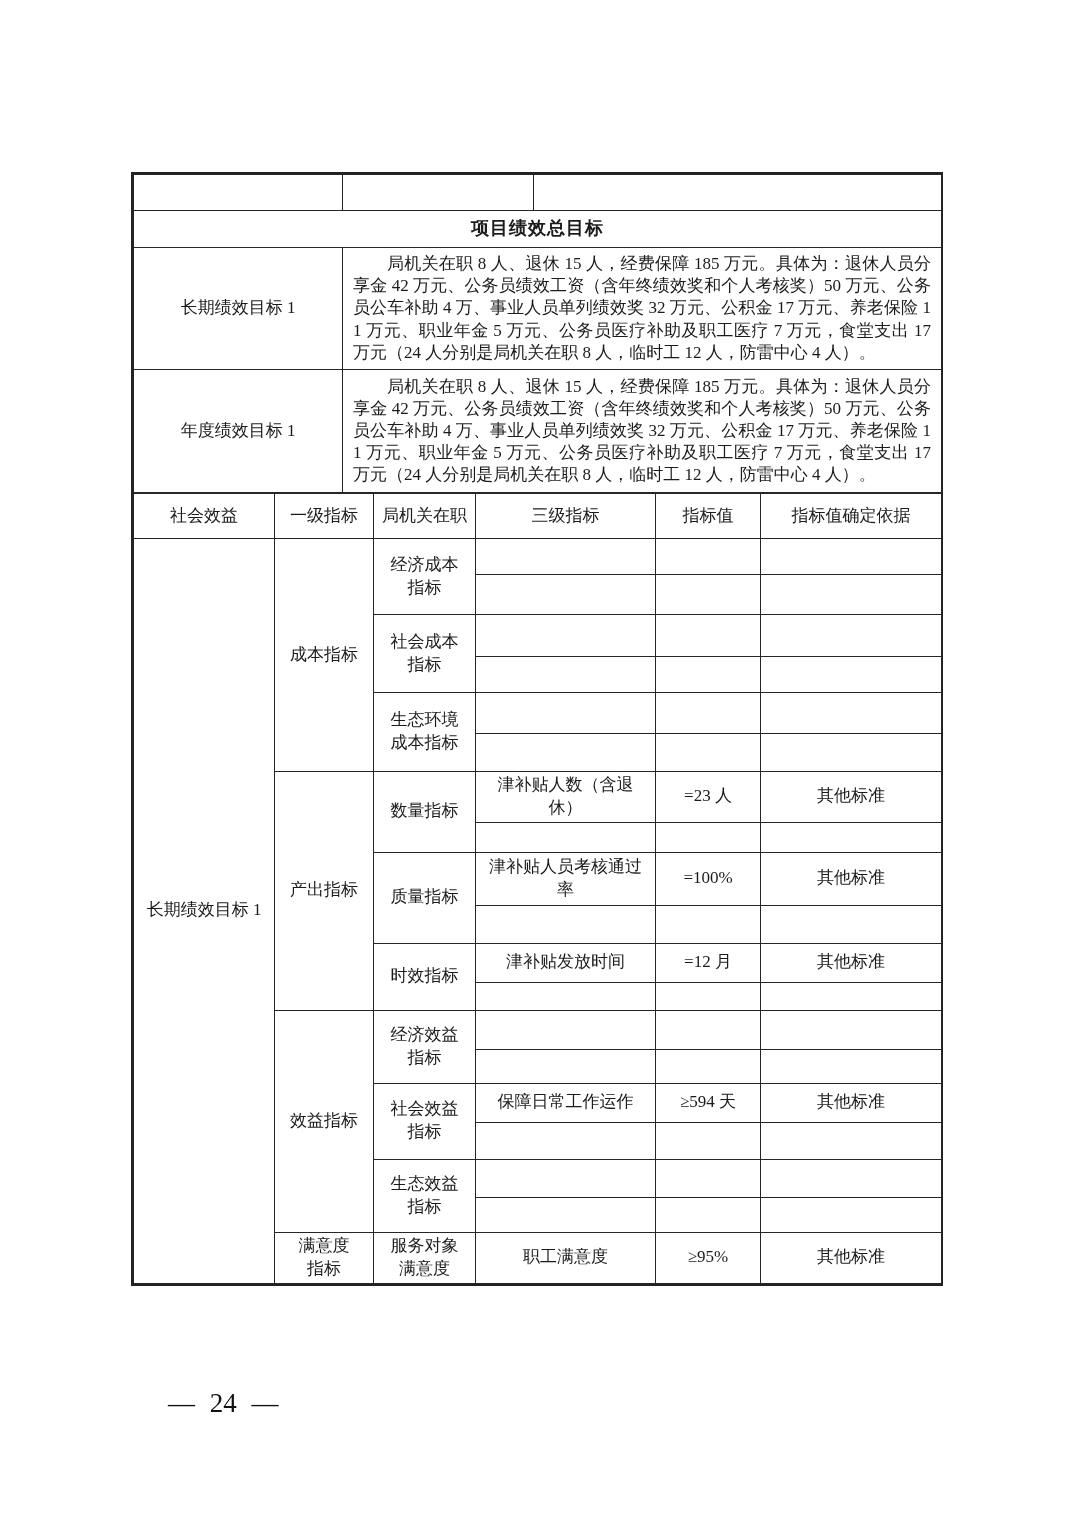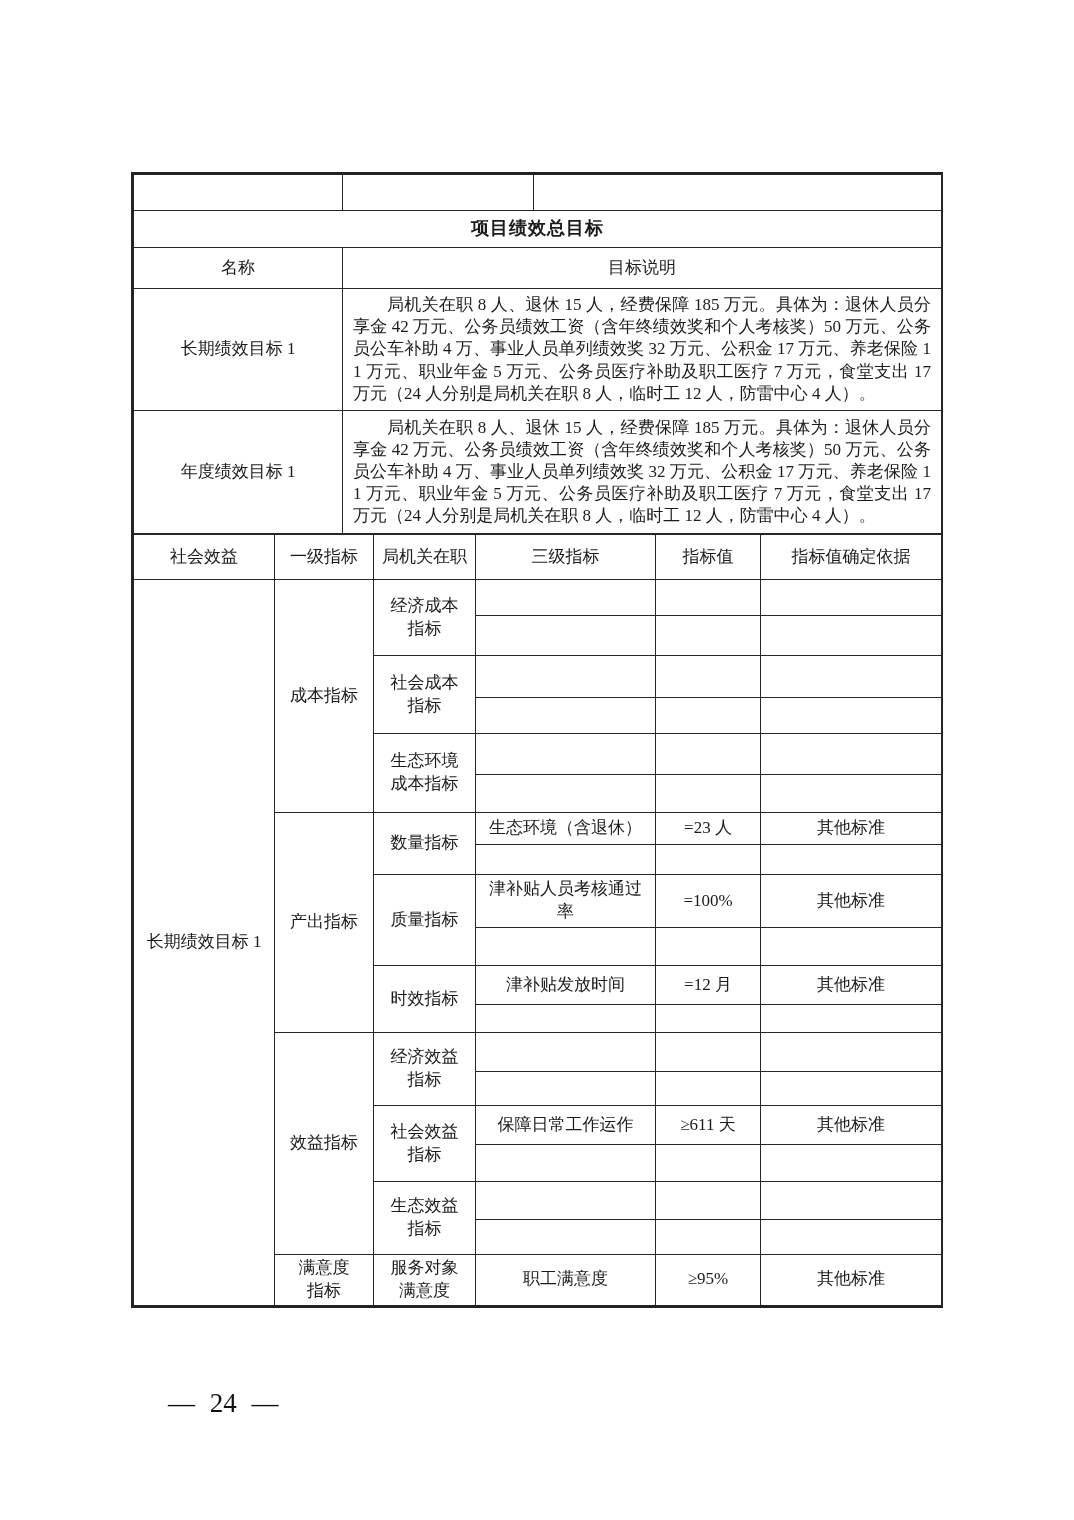--- a/index.html
+++ b/index.html
@@ -57,24 +57,20 @@
           <col style="width:408px">
       </colgroup>
       <tbody>
           <tr style="height:36px">
         <td></td>
         <td></td>
         <td></td>
       </tr>
       <tr style="height:37px">
         <td colspan="3" class="tbl-title">项目绩效总目标</td>
-      </tr>
-      <tr style="height:41px">
-        <td>名称</td>
-        <td colspan="2">目标说明</td>
       </tr>
       <tr style="height:122px">
         <td>长期绩效目标 1</td>
         <td colspan="2" class="desc">局机关在职 8 人、退休 15 人，经费保障 185 万元。具体为：退休人员分享金 42 万元、公务员绩效工资（含年终绩效奖和个人考核奖）50 万元、公务员公车补助 4 万、事业人员单列绩效奖 32 万元、公积金 17 万元、养老保险 11 万元、职业年金 5 万元、公务员医疗补助及职工医疗 7 万元，食堂支出 17 万元（24 人分别是局机关在职 8 人，临时工 12 人，防雷中心 4 人）。</td>
       </tr>
       <tr style="height:123px">
         <td>年度绩效目标 1</td>
         <td colspan="2" class="desc">局机关在职 8 人、退休 15 人，经费保障 185 万元。具体为：退休人员分享金 42 万元、公务员绩效工资（含年终绩效奖和个人考核奖）50 万元、公务员公车补助 4 万、事业人员单列绩效奖 32 万元、公积金 17 万元、养老保险 11 万元、职业年金 5 万元、公务员医疗补助及职工医疗 7 万元，食堂支出 17 万元（24 人分别是局机关在职 8 人，临时工 12 人，防雷中心 4 人）。</td>
       </tr>
     </tbody>
@@ -136,21 +132,21 @@
       </tr>
       <tr style="height:38px">
         <td></td>
         <td></td>
         <td></td>
       </tr>
 
       <tr style="height:32px">
         <td rowspan="6">产出指标</td>
         <td rowspan="2">数量指标</td>
-        <td>生态环境（含退休）</td>
+        <td>津补贴人数（含退休）</td>
         <td>=23 人</td>
         <td>其他标准</td>
       </tr>
       <tr style="height:30px">
         <td></td>
         <td></td>
         <td></td>
       </tr>
 
       <tr style="height:53px">
@@ -189,21 +185,21 @@
       <tr style="height:34px">
         <td></td>
         <td></td>
         <td></td>
       </tr>
 
       <tr style="height:39px">
         <td rowspan="2">社会效益
 指标</td>
         <td>保障日常工作运作</td>
-        <td>≥611 天</td>
+        <td>≥594 天</td>
         <td>其他标准</td>
       </tr>
       <tr style="height:37px">
         <td></td>
         <td></td>
         <td></td>
       </tr>
 
       <tr style="height:38px">
         <td rowspan="2">生态效益

